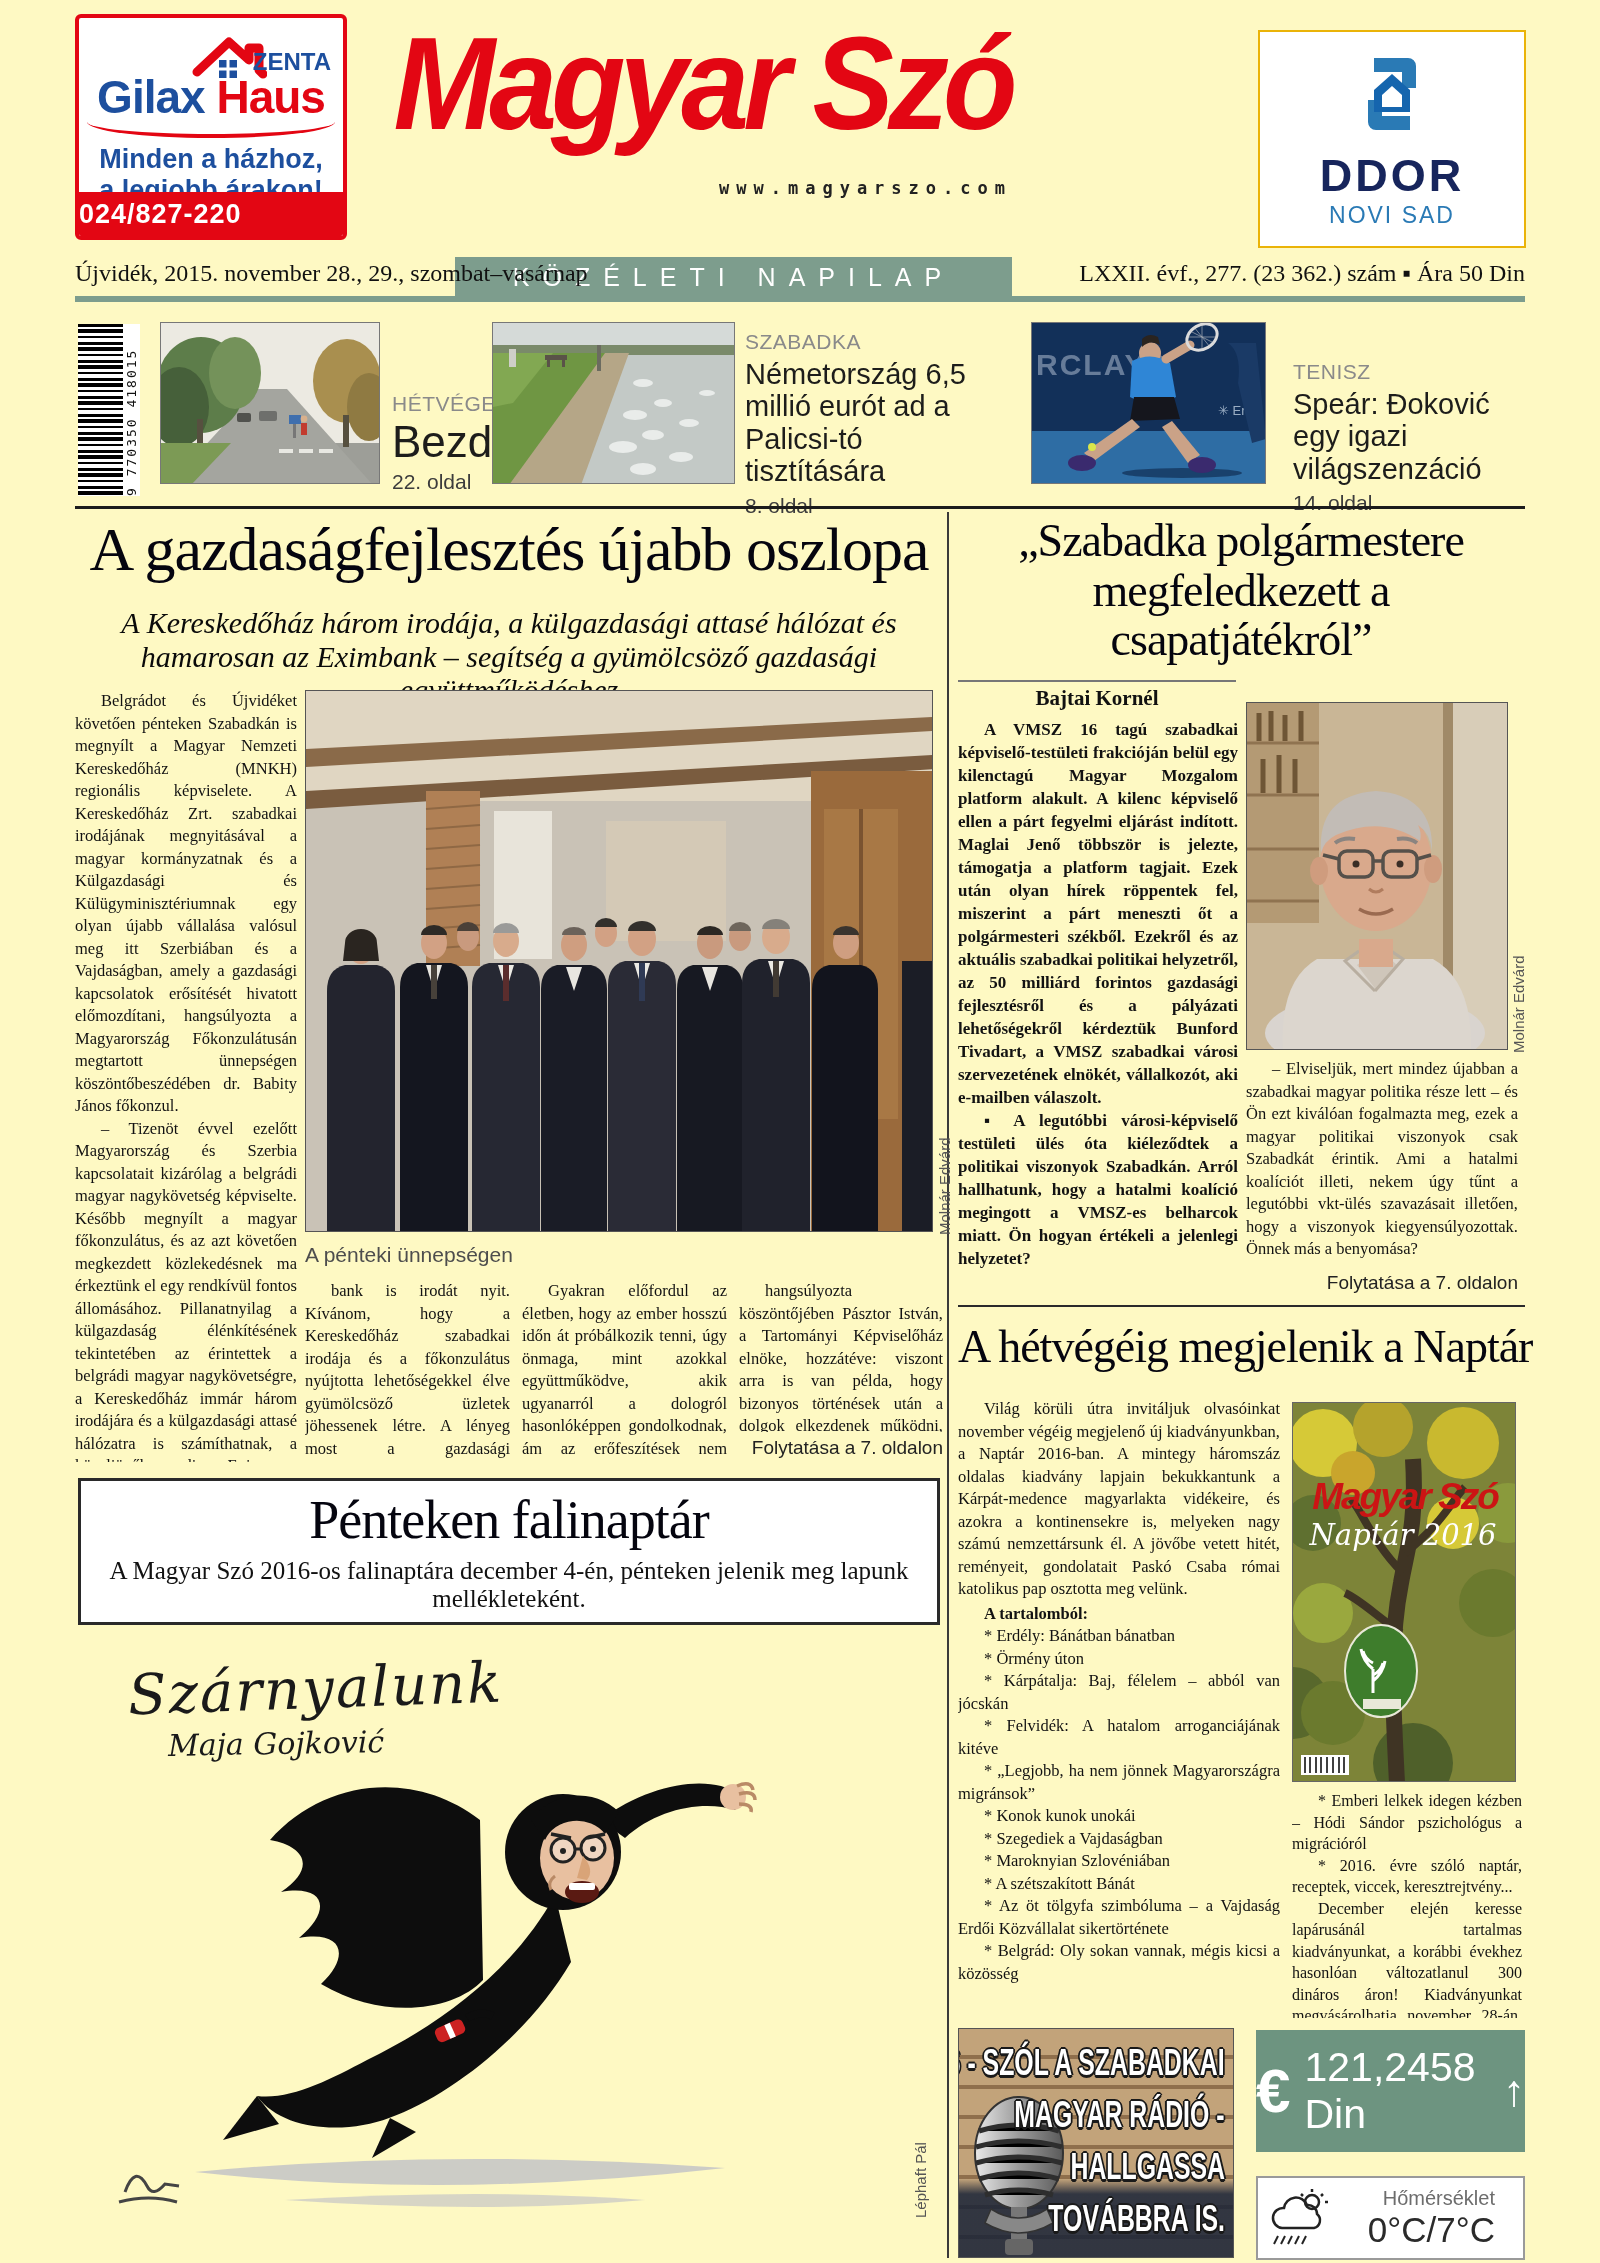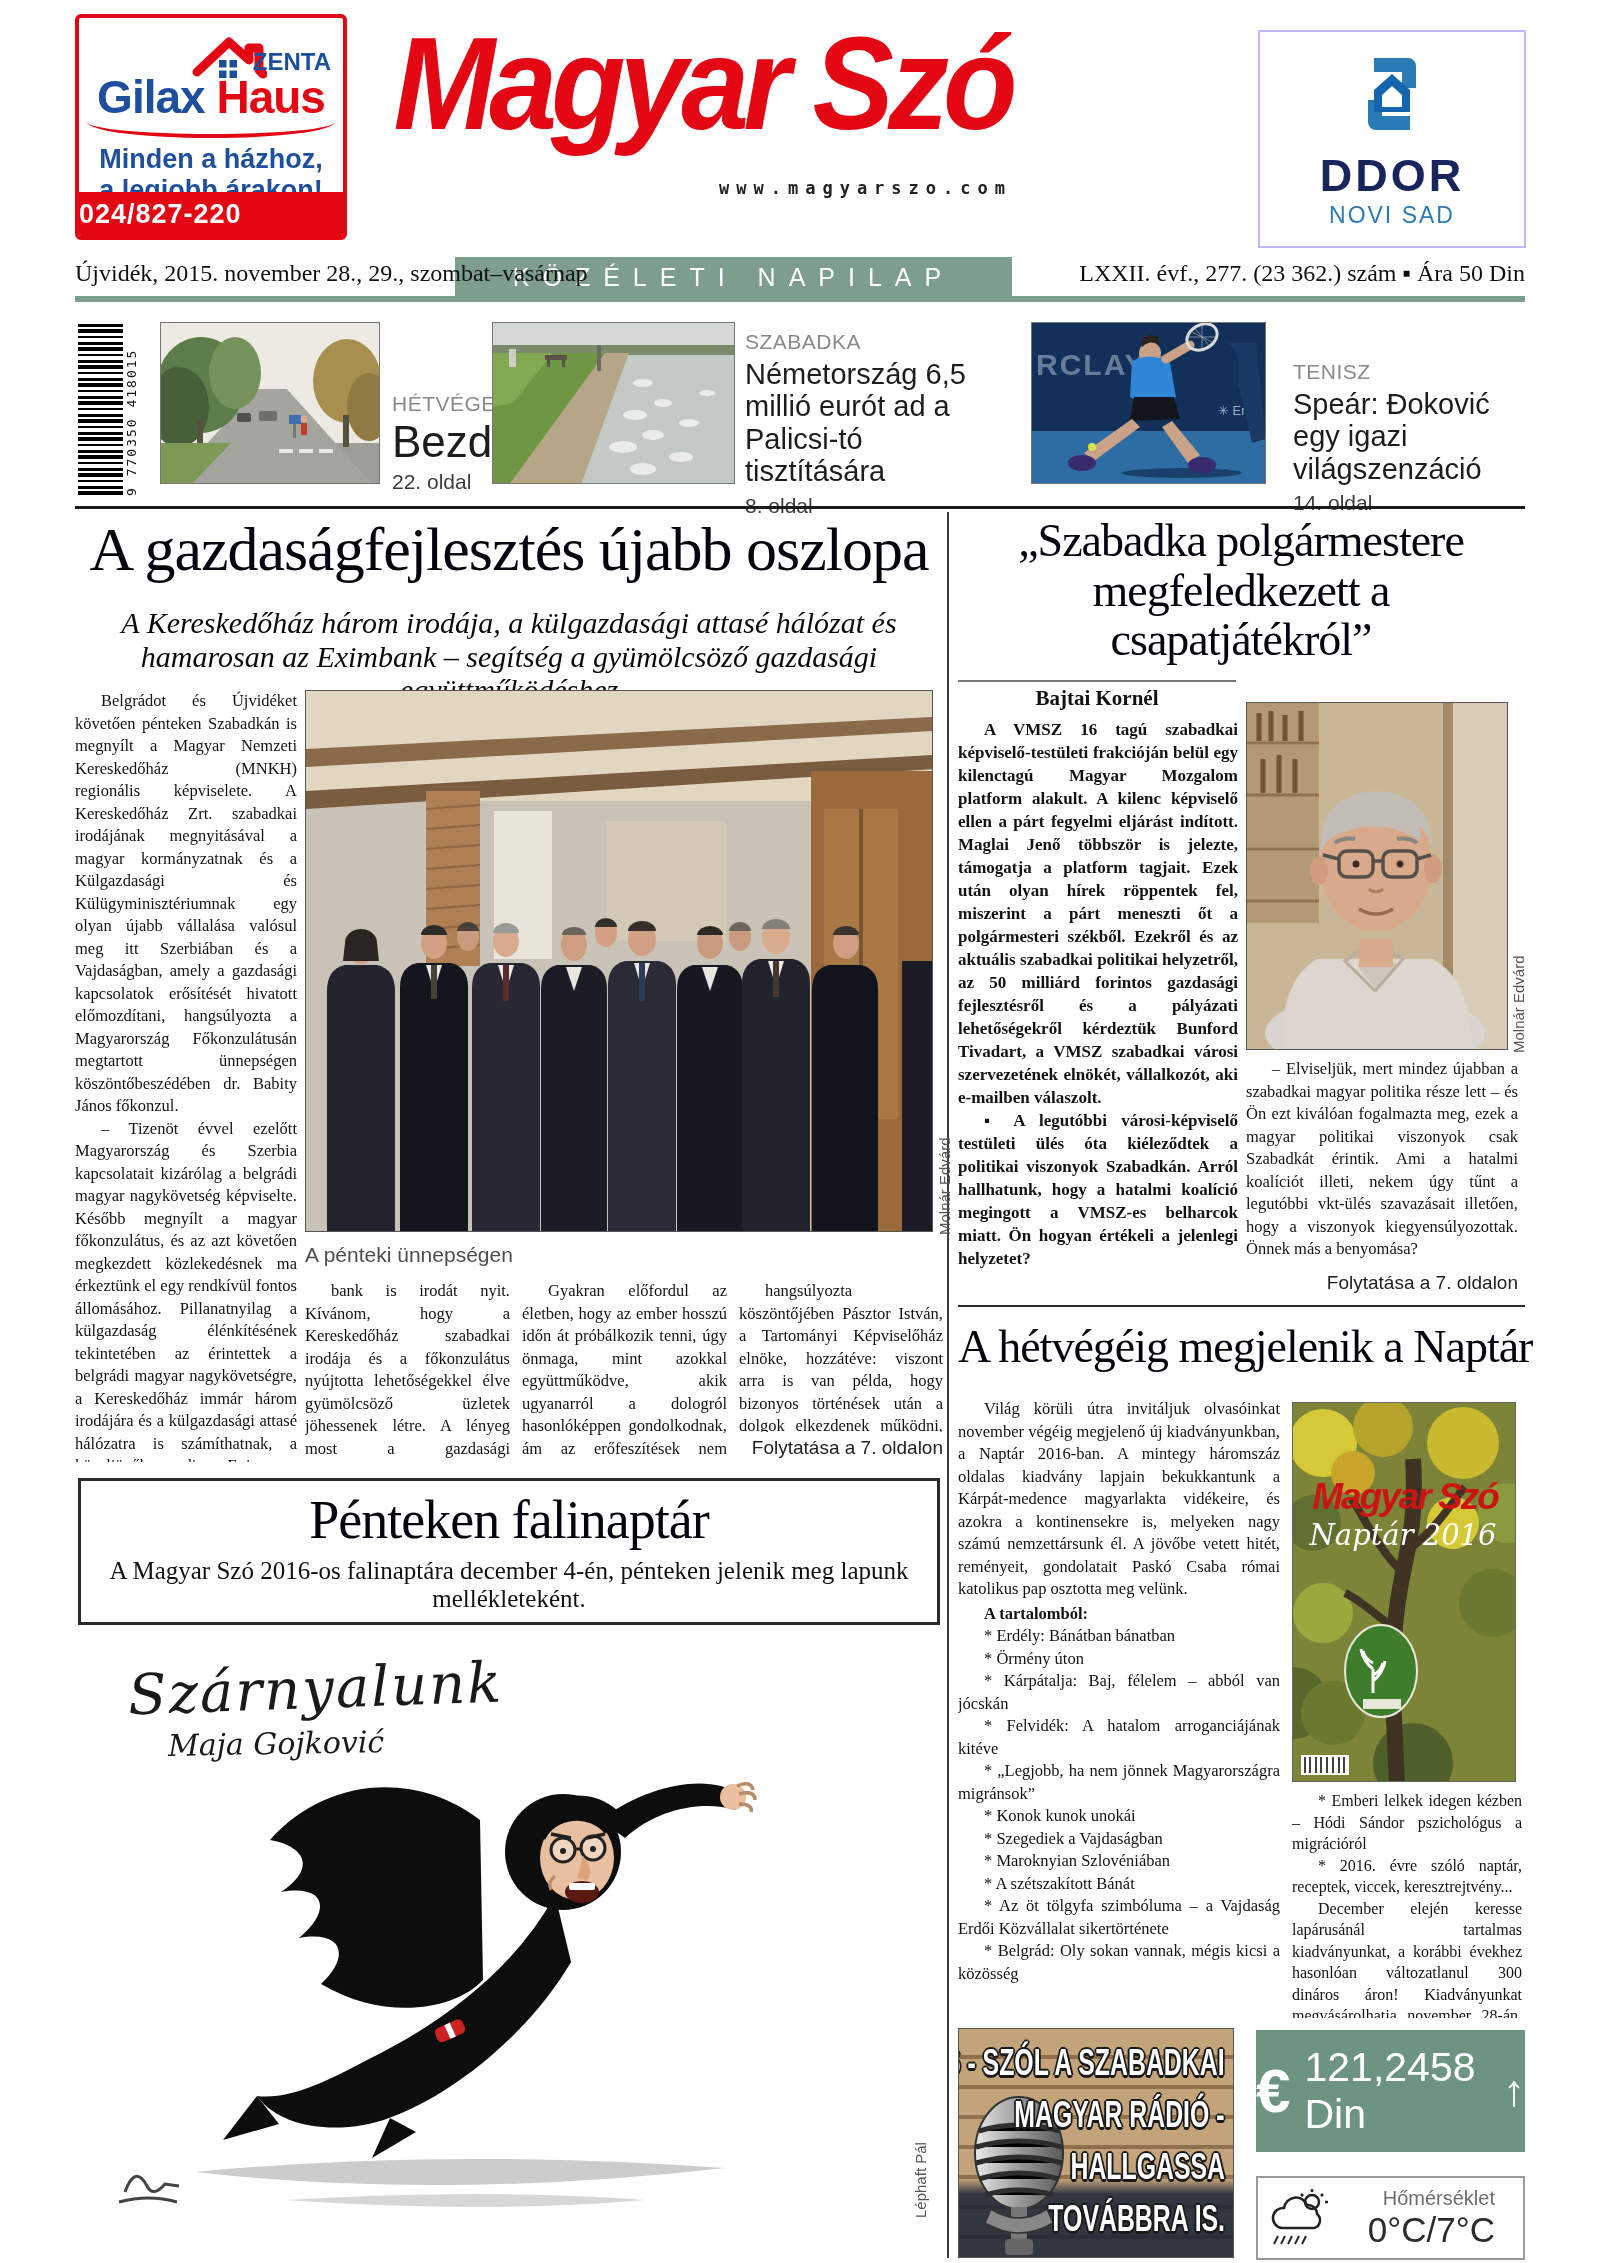--- a/index.html
+++ b/index.html
@@ -1,19 +1,19 @@
 <!DOCTYPE html>
 <html lang="hu"><head>
 <meta charset="utf-8">
 <style>
   * { margin:0; padding:0; box-sizing:border-box; }
   html,body { background:#888; }
   #page {
     position:relative; width:1600px; height:2263px; margin:0 auto;
-    background:#ffffff; overflow:hidden;
+    background:#fef9c3; overflow:hidden;
     font-family:"Liberation Serif", serif; color:#111;
   }
   .abs { position:absolute; }
 
   
   .gilax {
     left:75px; top:14px; width:272px; height:226px;
     border:4px solid #e30613; border-radius:6px; background:#fff; overflow:hidden;
   }
   .gilax .zenta { position:absolute; right:12px; top:30px; font-family:"Liberation Sans",sans-serif; font-weight:bold; font-size:24px; color:#1d4f9e; }
@@ -27,21 +27,21 @@
   .masthead { left:390px; top:8px; width:625px; text-align:center;
     font-family:"Liberation Sans",sans-serif; font-style:italic; font-weight:bold;
     font-size:122px; letter-spacing:-6px; color:#e30613; transform:scaleY(1.08); transform-origin:top; white-space:nowrap; }
   .www { left:520px; top:178px; width:492px; text-align:right; font-family:"DejaVu Sans Mono",monospace; font-size:17px; font-weight:bold; letter-spacing:7px; color:#222; }
   .napilap { left:455px; top:257px; width:557px; height:40px; background:#7d9d8d; color:#fff;
     font-family:"Liberation Sans",sans-serif; font-size:25px; letter-spacing:13px; text-align:center; line-height:40px; white-space:nowrap; }
   .greenrule { left:75px; top:296px; width:1450px; height:6px; background:#7d9d8d; }
   .dateline { left:75px; top:260px; font-size:24px; color:#111; }
   .issueline { left:1020px; top:260px; width:505px; text-align:right; font-size:24px; color:#111; }
 
-  .ddor { left:1258px; top:30px; width:268px; height:218px; border:2px solid #c4b5fd; background:#fff; text-align:center; }
+  .ddor { left:1258px; top:30px; width:268px; height:218px; border:2px solid #eab308; background:#fff; text-align:center; }
   .ddor .name { margin-top:4px; font-family:"Liberation Sans",sans-serif; font-weight:bold; font-size:45px; letter-spacing:3px; color:#17255c; }
   .ddor .city { font-family:"Liberation Sans",sans-serif; font-size:23px; letter-spacing:2px; color:#2a7ab5; }
 
   
   .barcode { left:78px; top:324px; width:58px; height:172px;
     background:repeating-linear-gradient(to bottom,#000 0 3px,#fff 3px 5px,#000 5px 9px,#fff 9px 12px,#000 12px 14px,#fff 14px 18px); }
   .barcode span { position:absolute; right:-4px; top:0; height:172px; writing-mode:vertical-rl; transform:rotate(180deg);
     background:#fff; font-family:"DejaVu Sans Mono",monospace; font-size:13px; letter-spacing:2px; padding:0 1px; }
   .tphoto { top:322px; height:162px; border:1px solid #777; overflow:hidden; }
   .tp1 { left:160px; width:220px; } .tp2 { left:492px; width:243px; } .tp3 { left:1031px; width:235px; }

